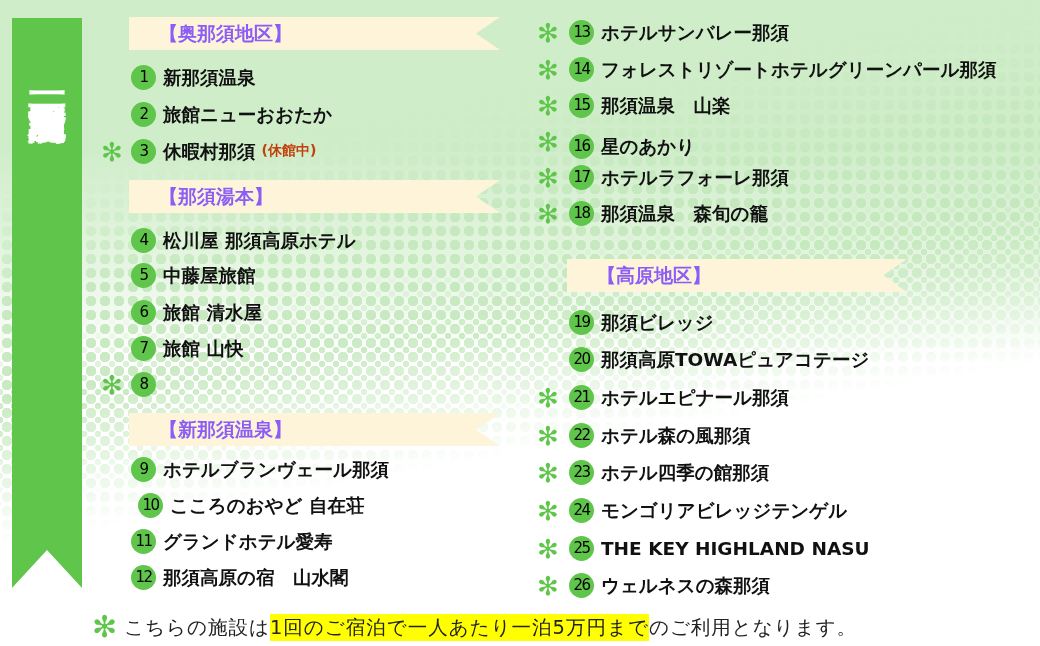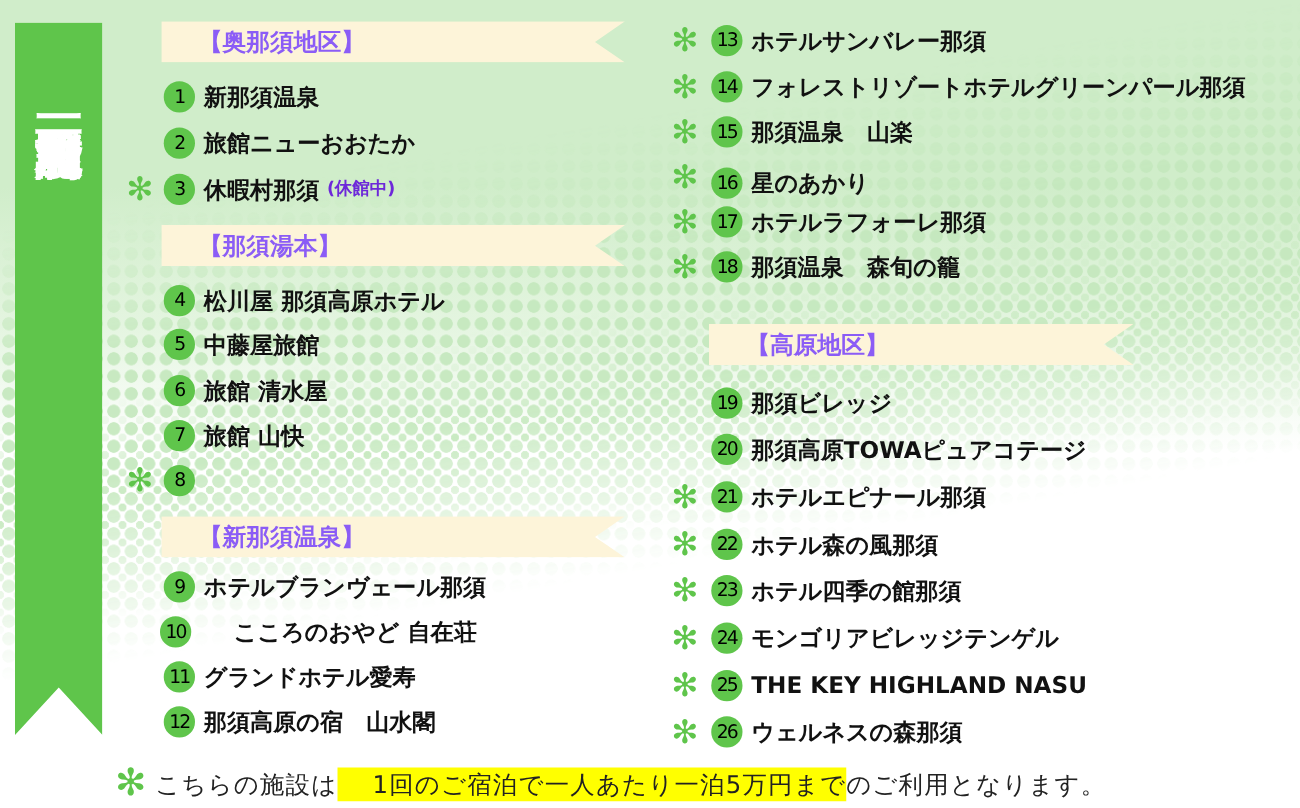--- a/index.html
+++ b/index.html
@@ -66,29 +66,29 @@
     position: absolute; width: 20px; text-align: center;
     color: #5fc54b; font-size: 26px; font-weight: bold; line-height: 30px;
   }
   .num {
     width: 25px; height: 25px; border-radius: 50%;
     background: #5fc54b; color: #000000;
     display: inline-flex; align-items: center; justify-content: center;
     font-size: 15px; font-weight: normal; letter-spacing: -1.5px;
     margin-right: 7px; flex: none;
   }
-  .closed { color: #6d28d9; font-size: 14px; margin-left: 6px; }
+  .closed { color: #c2410c; font-size: 14px; margin-left: 6px; }
 
   .footnote {
     position: absolute; left: 92px; top: 612px; height: 30px;
     display: flex; align-items: center;
     font-size: 19.5px; color: #222; white-space: nowrap; letter-spacing: 1px;
   }
   .footnote .asterisk { position: static; width: auto; margin-right: 6px; font-size: 30px; }
-  .hl { background: #ffff00; padding-left: 28px; }
+  .hl { background: #ffff00; }
 </style>
 </head>
 <body>
 
 <div class="dots"></div>
 <div class="dots2"></div>
 
 <div class="banner">
   <div class="banner-title">利用可能施設一覧</div>
 </div>
@@ -139,21 +139,21 @@
 </div>
 <span class="asterisk" style="left:101px; top:370px;">✻</span>
 <div class="item" style="left:131px; top:369px;">
   <span class="num">8</span>
 </div>
 
 <div class="item" style="left:131px; top:454px;">
   <span class="num">9</span>
   <span>ホテルブランヴェール那須</span>
 </div>
-<div class="item" style="left:128px; top:490px;gap:27px;">
+<div class="item" style="left:138px; top:490px;">
   <span class="num">10</span>
   <span>こころのおやど 自在荘</span>
 </div>
 <div class="item" style="left:131px; top:526px;">
   <span class="num">11</span>
   <span>グランドホテル愛寿</span>
 </div>
 <div class="item" style="left:131px; top:562px;">
   <span class="num">12</span>
   <span>那須高原の宿　山水閣</span>

